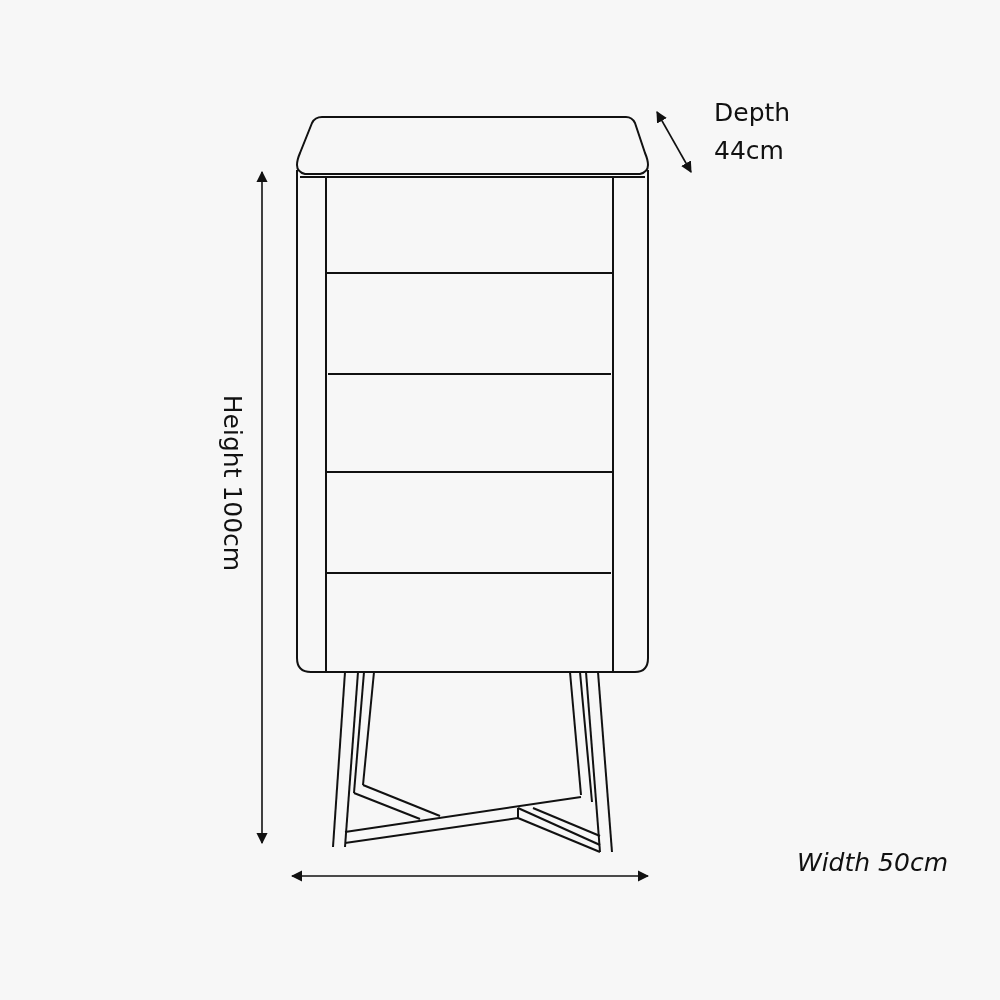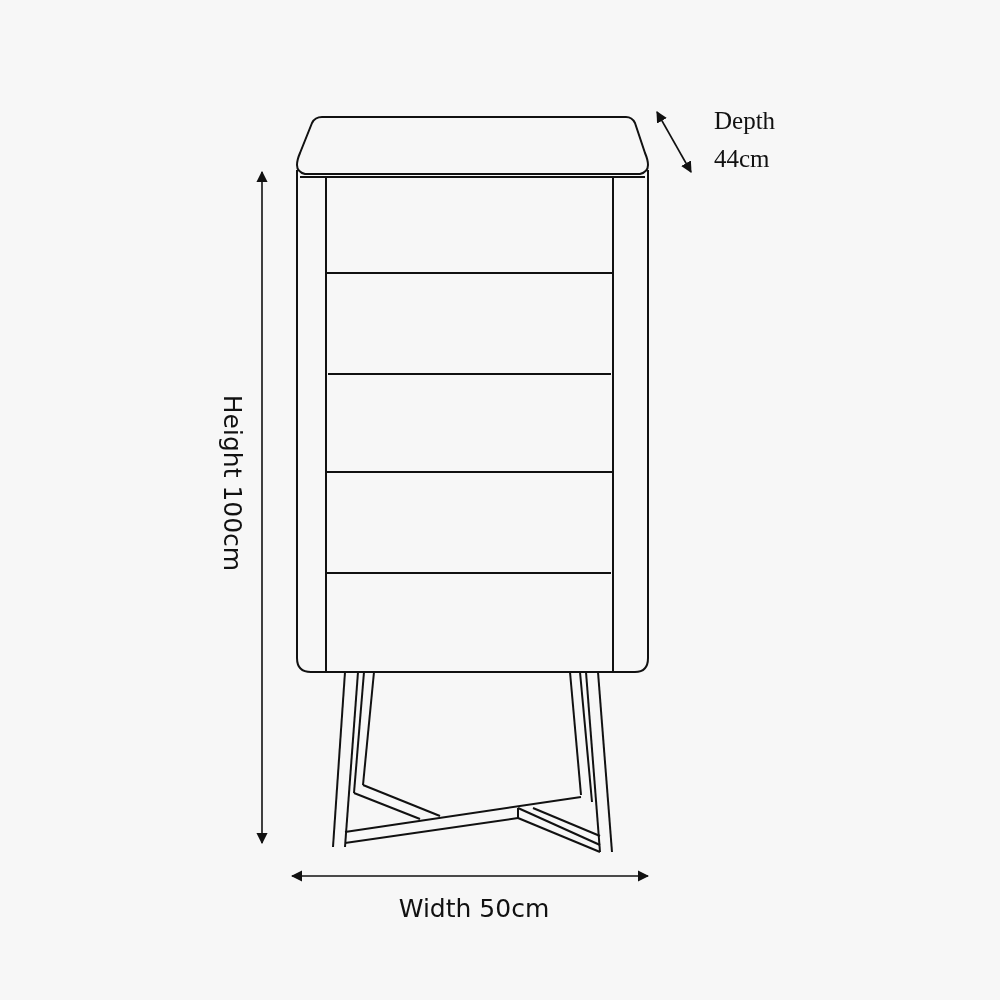--- a/index.html
+++ b/index.html
@@ -12,22 +12,22 @@
   }
   #drawing { position: absolute; left: 0; top: 0; }
   .label {
     position: absolute;
     color: #111;
     font-size: 25px;
     line-height: 1.5;
     font-family: "DejaVu Sans", sans-serif;
     white-space: nowrap;
   }
-  #depth-label { left: 714px; top: 102px; font-family: Liberation Serif, serif; }
-  #width-label { left: 0; width: 948px; text-align: center; top: 890px; }
+  #depth-label { left: 714px; top: 94px; }
+  #width-label { left: 0; width: 948px; text-align: right; top: 844px; font-style: italic; }
   #height-label {
     left: 232px; top: 483px;
     transform: translate(-50%, -50%) rotate(90deg);
   }
 </style>
 </head>
 <body>
 
 <svg id="drawing" width="1000" height="1000" viewBox="0 0 1000 1000" xmlns="http://www.w3.org/2000/svg">
   <defs>

